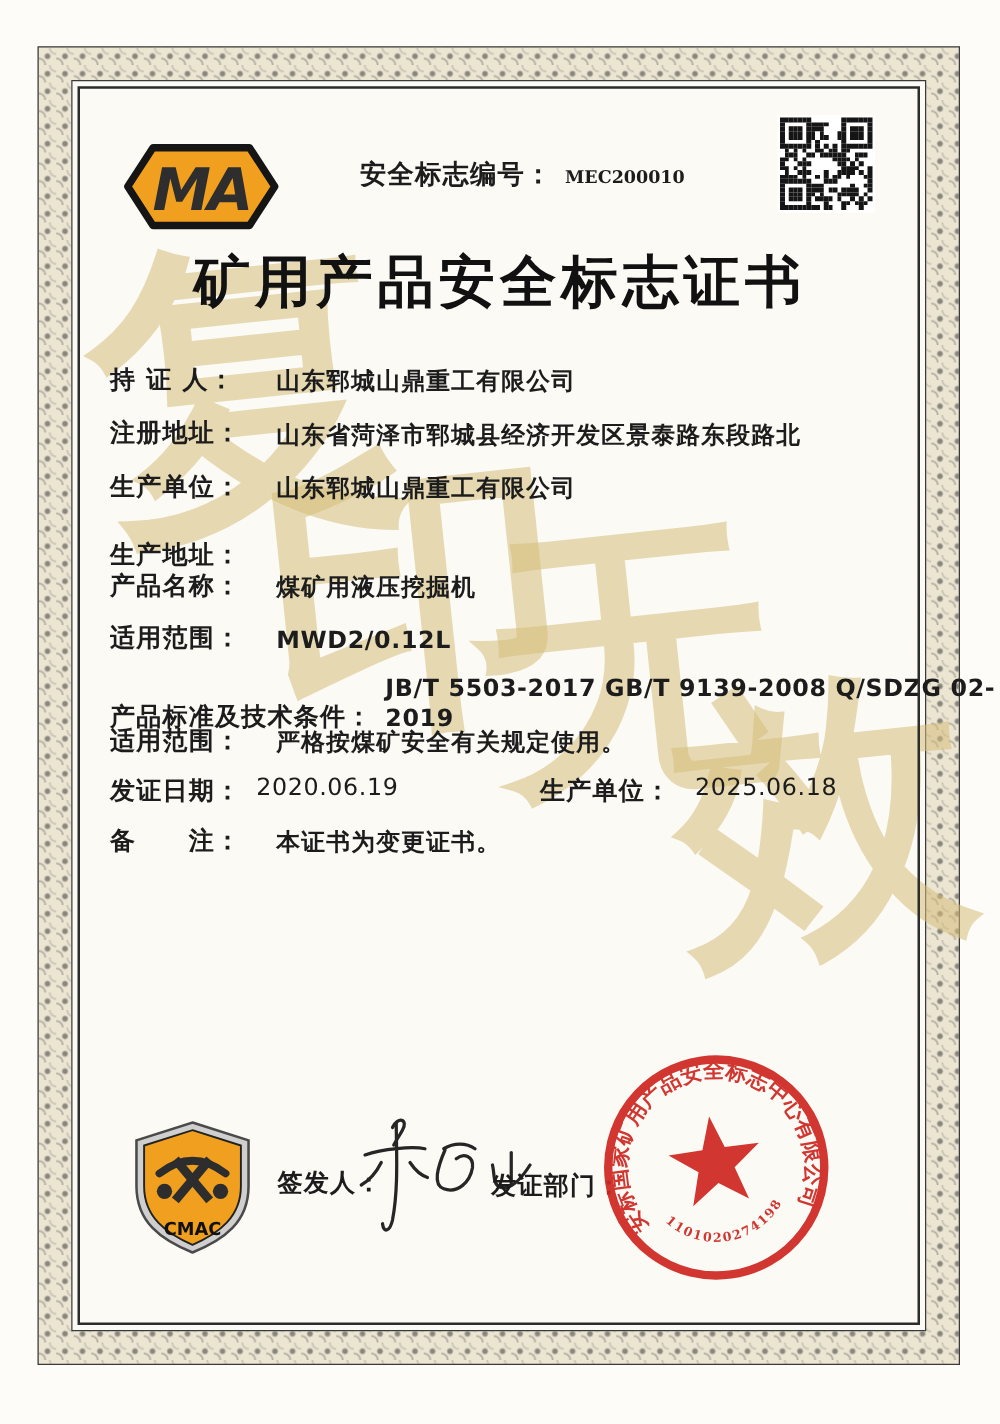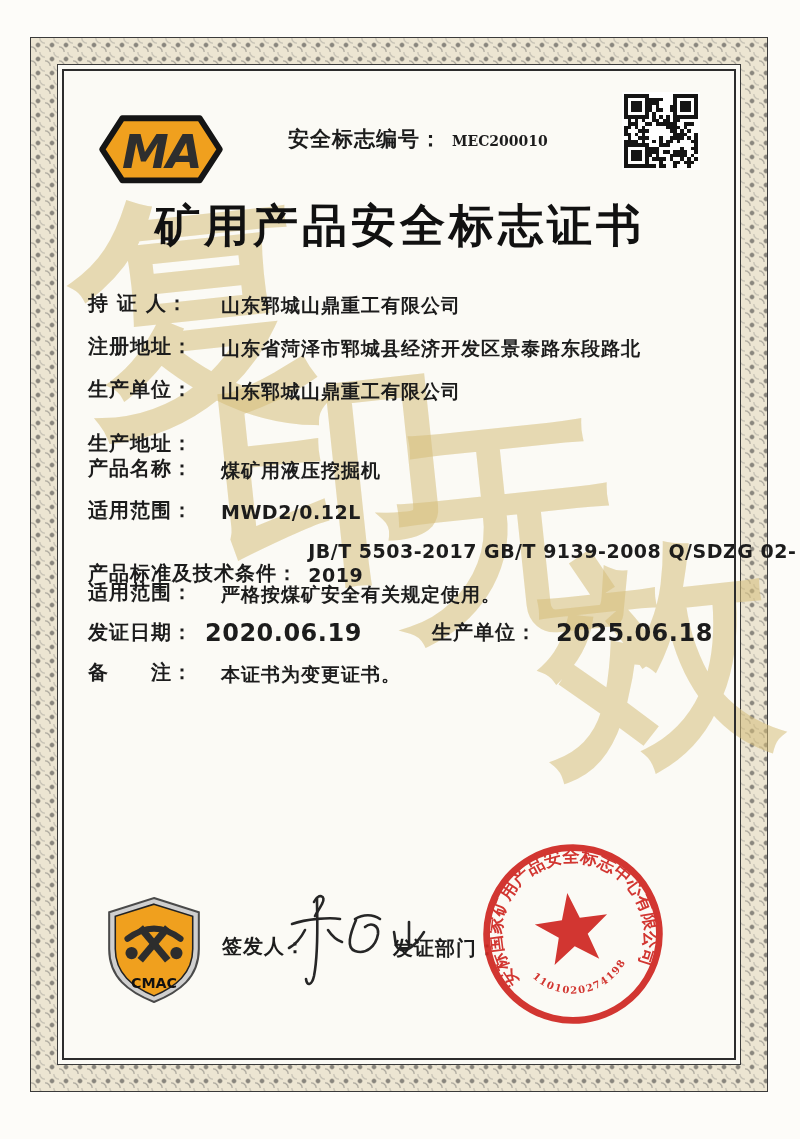--- a/index.html
+++ b/index.html
@@ -40,21 +40,21 @@
   .row{left:88px;display:flex;align-items:flex-end;gap:16px;}
   .row-label{font-size:20px;font-weight:800;min-width:117px;letter-spacing:1px;white-space:nowrap;}
   .row-wide .row-label{min-width:0;margin-right:14px;}
   .row-val{font-family:"DejaVu Serif",serif;font-size:19px;font-weight:700;line-height:24px;
            max-width:525px;letter-spacing:1px;}
   .num{font-family:"DejaVu Sans",sans-serif;font-weight:700;letter-spacing:0.5px;}
   .r1{top:290px}.r2{top:333px}.r3{top:376px}.r4{top:430px}.r5{top:455px}
   .r6{top:497px}.r7{top:539px}.r8{top:579px}.r10{top:659px}
   .dates{top:619px;left:88px;width:640px;}
   .d-lab{position:absolute;font-size:20px;font-weight:800;letter-spacing:1px;white-space:nowrap;}
-  .d-val{position:absolute;font-size:24px;font-weight:700;white-space:nowrap;}
+  .d-val{position:absolute;font-size:19px;font-weight:400;white-space:nowrap;}
   .dl1{left:0}.dv1{left:117px}.dl2{left:344px}.dv2{left:468px}
   
   .statement{left:88px;top:750px;width:632px;font-family:"DejaVu Serif",serif;font-size:17.5px;
              font-weight:700;line-height:27px;text-indent:2em;letter-spacing:0.5px;text-align:justify;}
   
   .cmac{left:103px;top:896px;width:102px;height:108px;}
   .sign-label{left:222px;top:933px;font-size:20px;font-weight:800;letter-spacing:1px;}
   .signature{left:276px;top:888px;width:162px;height:108px;}
   .dept-label{left:393px;top:935px;font-size:20px;font-weight:800;letter-spacing:1px;}
   .seal{left:477px;top:838px;width:192px;height:192px;opacity:.93;z-index:3;}

